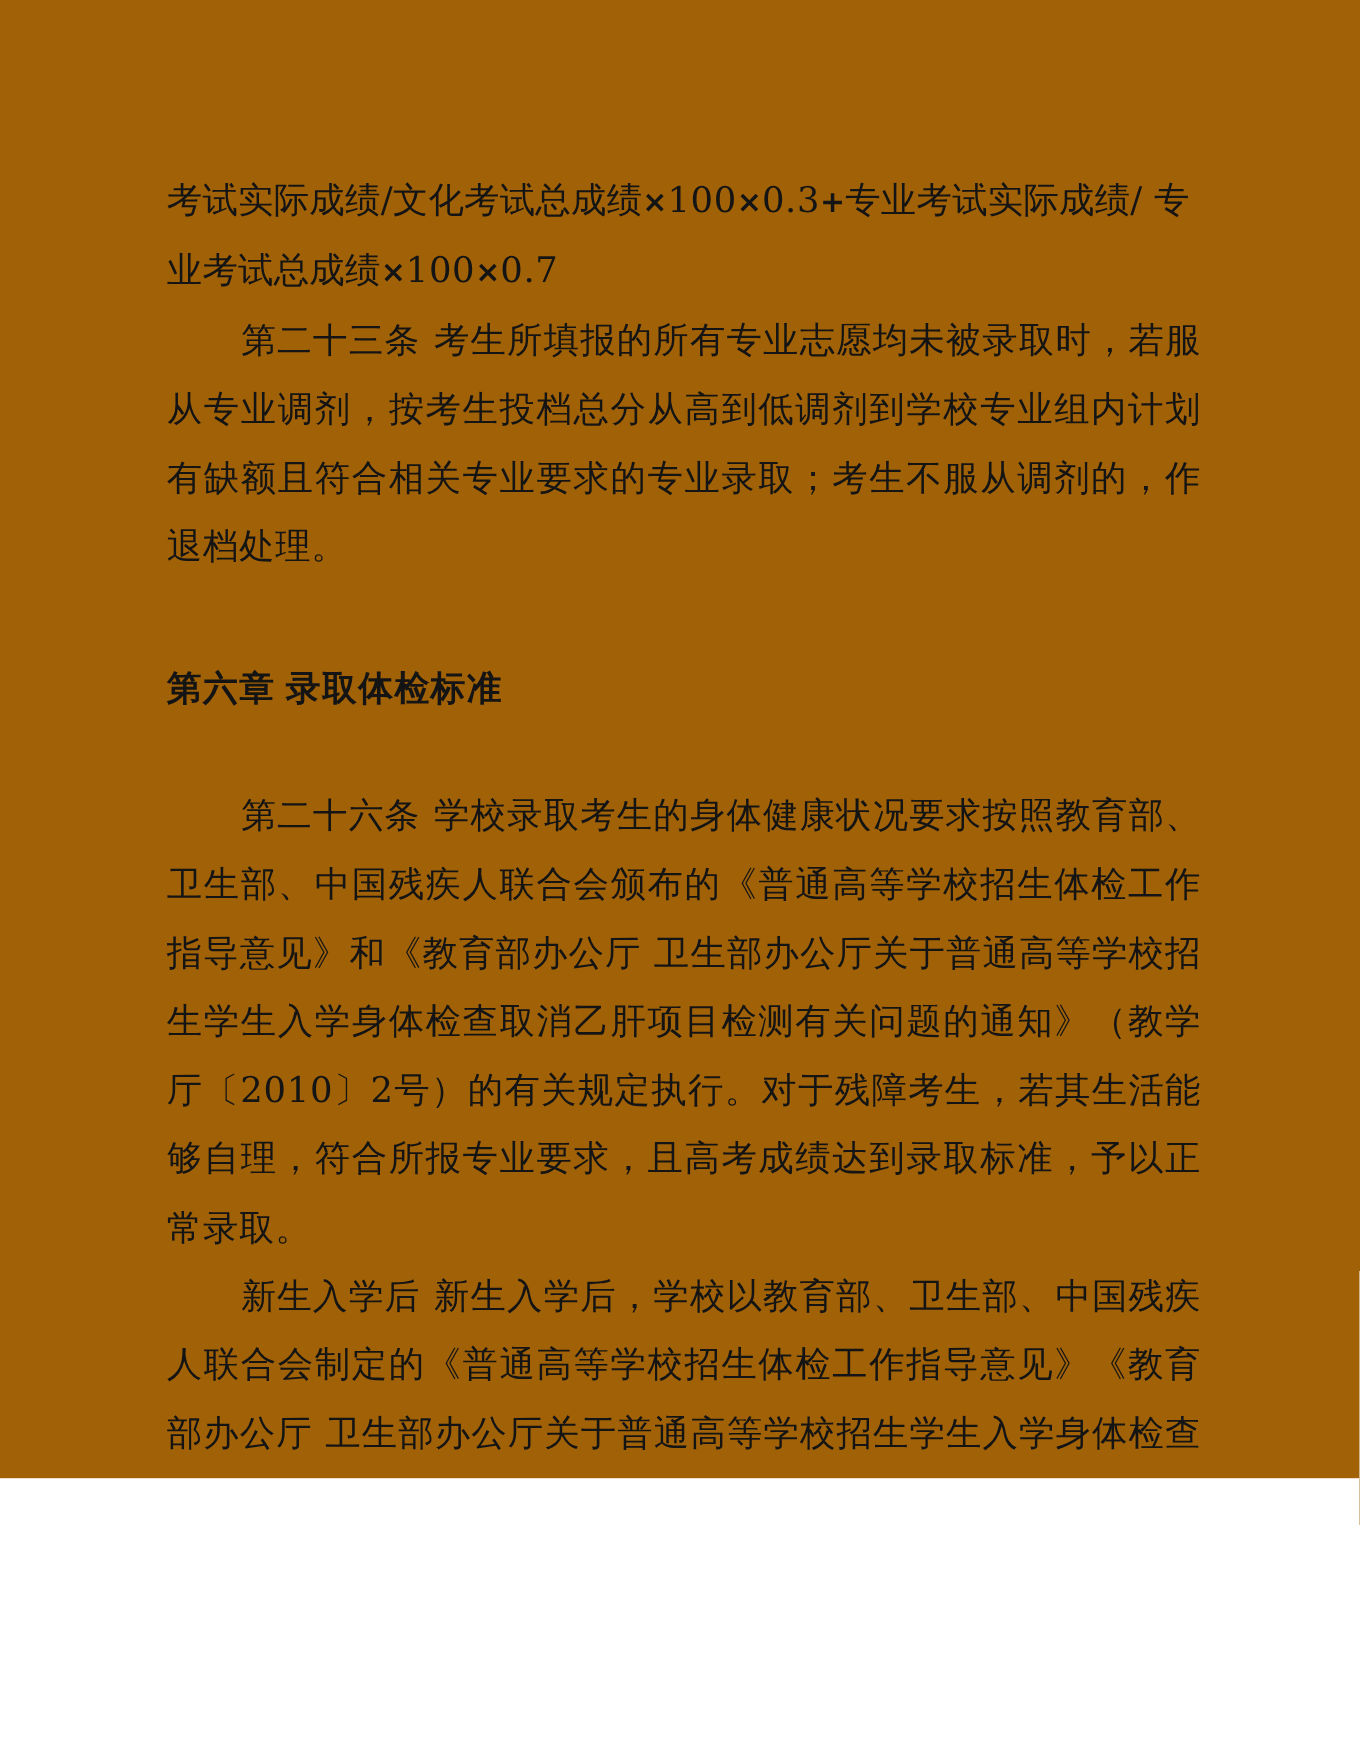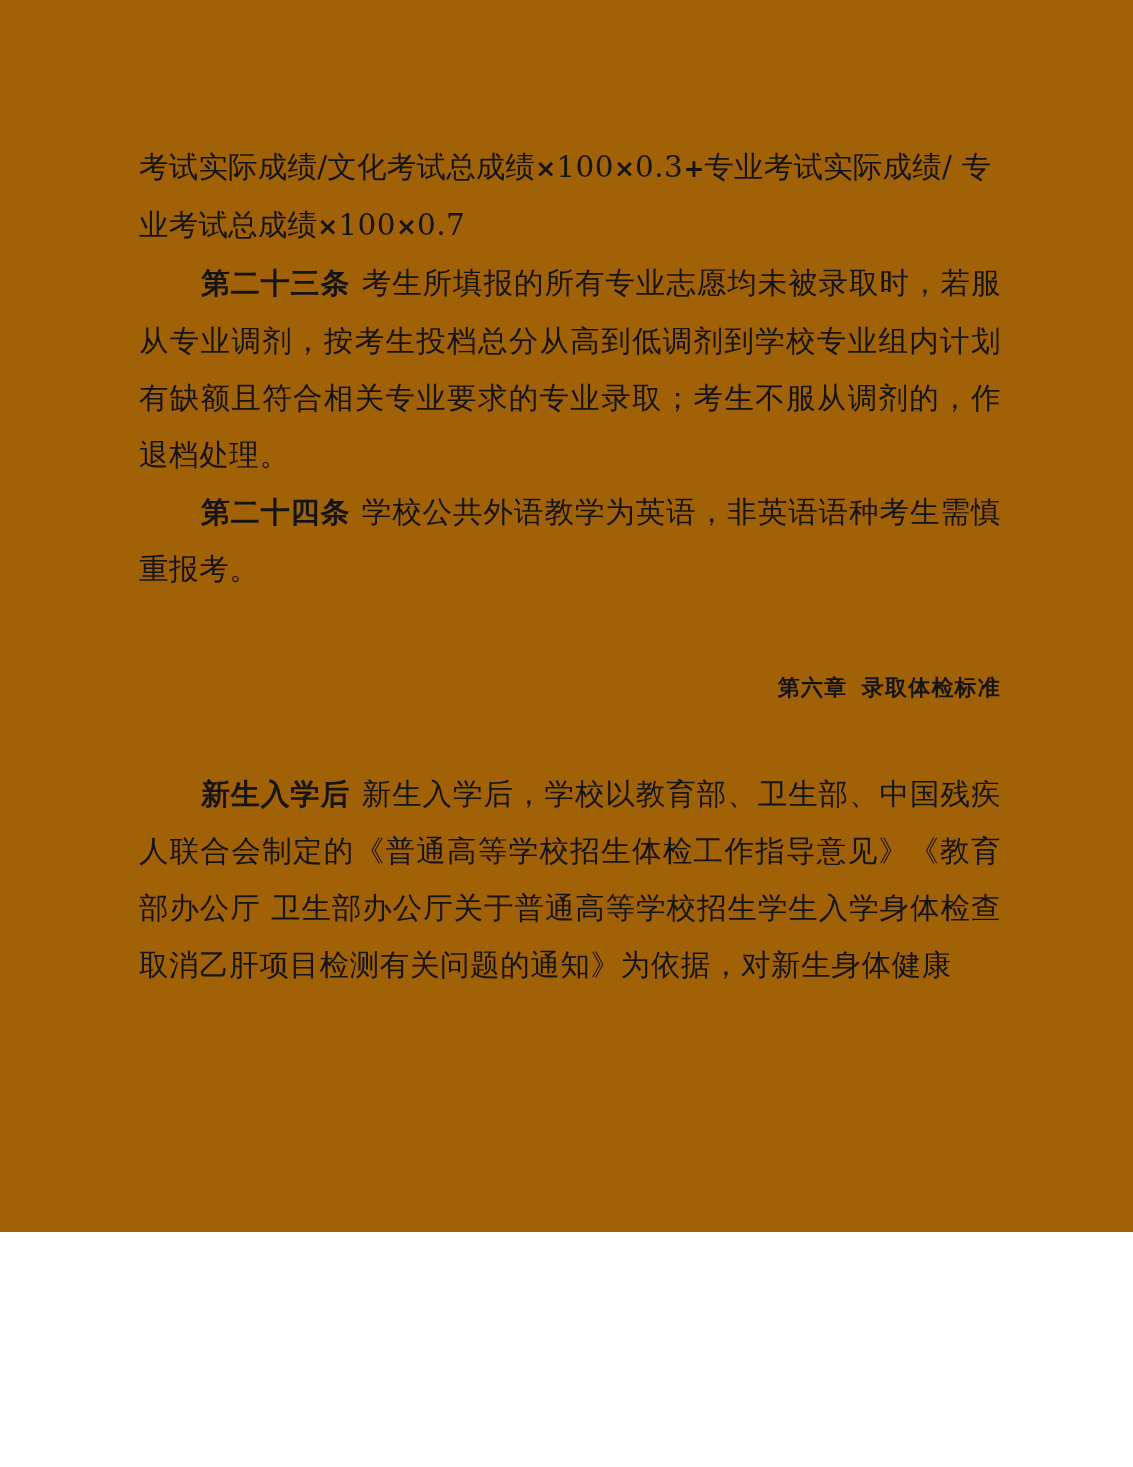--- a/index.html
+++ b/index.html
@@ -39,21 +39,21 @@
   }
 
   
   .para.indent {
     text-indent: 62px;
   }
 
   
   .artno {
     font-family: "DejaVu Sans", "Liberation Sans", sans-serif;
-    font-weight: 700;
+    font-weight: 400;
     font-size: 29px;
     letter-spacing: 0.5px;
   }
 
   
   .artgap {
     display: inline-block;
     width: 11px;
   }
 
@@ -73,24 +73,24 @@
     letter-spacing: 0;
   }
   .formula .num {
     font-family: "DejaVu Serif", "Liberation Serif", serif;
     letter-spacing: 0.5px;
   }
 
   
   .chapter-title {
     margin: 0;
-    text-align: right;
-    font-family: Liberation Mono, monospace;
+    text-align: left;
+    font-family: Liberation Serif, serif;
     font-weight: 700;
-    font-size: 22px;
+    font-size: 29px;
     line-height: 57.2px;
     letter-spacing: 1.2px;
   }
   .chapter-spacer-top { height: 62px; }
   .chapter-spacer-bottom { height: 48px; }
 
   
   .page-number {
     position: absolute;
     left: 0;
@@ -111,31 +111,31 @@
   <div class="content">
 
     <p class="formula">
       <span>考试实际成绩/文化考试总成绩</span><span class="op">×</span><span class="num">100</span><span class="op">×</span><span class="num">0.3</span><span class="op">+</span><span>专业考试实际成绩/ 专业考试总成绩</span><span class="op">×</span><span class="num">100</span><span class="op">×</span><span class="num">0.7</span>
     </p>
 
     <p class="para indent">
       <span class="artno">第二十三条</span><span class="artgap"></span><span>考生所填报的所有专业志愿均未被录取时，若服从专业调剂，按考生投档总分从高到低调剂到学校专业组内计划有缺额且符合相关专业要求的专业录取；考生不服从调剂的，作退档处理。</span>
     </p>
 
-    <p class="para indent">
-      <span class="artno">第二十四条</span><span class="artgap"></span><span>学校公共外语教学为英语，非英语语种考生需慎重报考。</span>
-    </p>
 
 
     <div class="chapter-spacer-top"></div>
 
     <h2 class="chapter-title">第六章 录取体检标准</h2>
 
     <div class="chapter-spacer-bottom"></div>
 
+    <p class="para indent">
+      <span class="artno">第二十六条</span><span class="artgap"></span><span>学校录取考生的身体健康状况要求按照教育部、卫生部、中国残疾人联合会颁布的《普通高等学校招生体检工作指导意见》和《教育部办公厅 卫生部办公厅关于普通高等学校招生学生入学身体检查取消乙肝项目检测有关问题的通知》（教学厅〔2010〕2号）的有关规定执行。对于残障考生，若其生活能够自理，符合所报专业要求，且高考成绩达到录取标准，予以正常录取。</span>
+    </p>
 
     <p class="para indent">
       <span class="artno">新生入学后</span><span class="artgap"></span><span>新生入学后，学校以教育部、卫生部、中国残疾人联合会制定的《普通高等学校招生体检工作指导意见》《教育部办公厅 卫生部办公厅关于普通高等学校招生学生入学身体检查取消乙肝项目检测有关问题的通知》为依据，对新生身体健康</span>
     </p>
 
   </div>
 
   <div class="page-number">7</div>
 
 </div>

